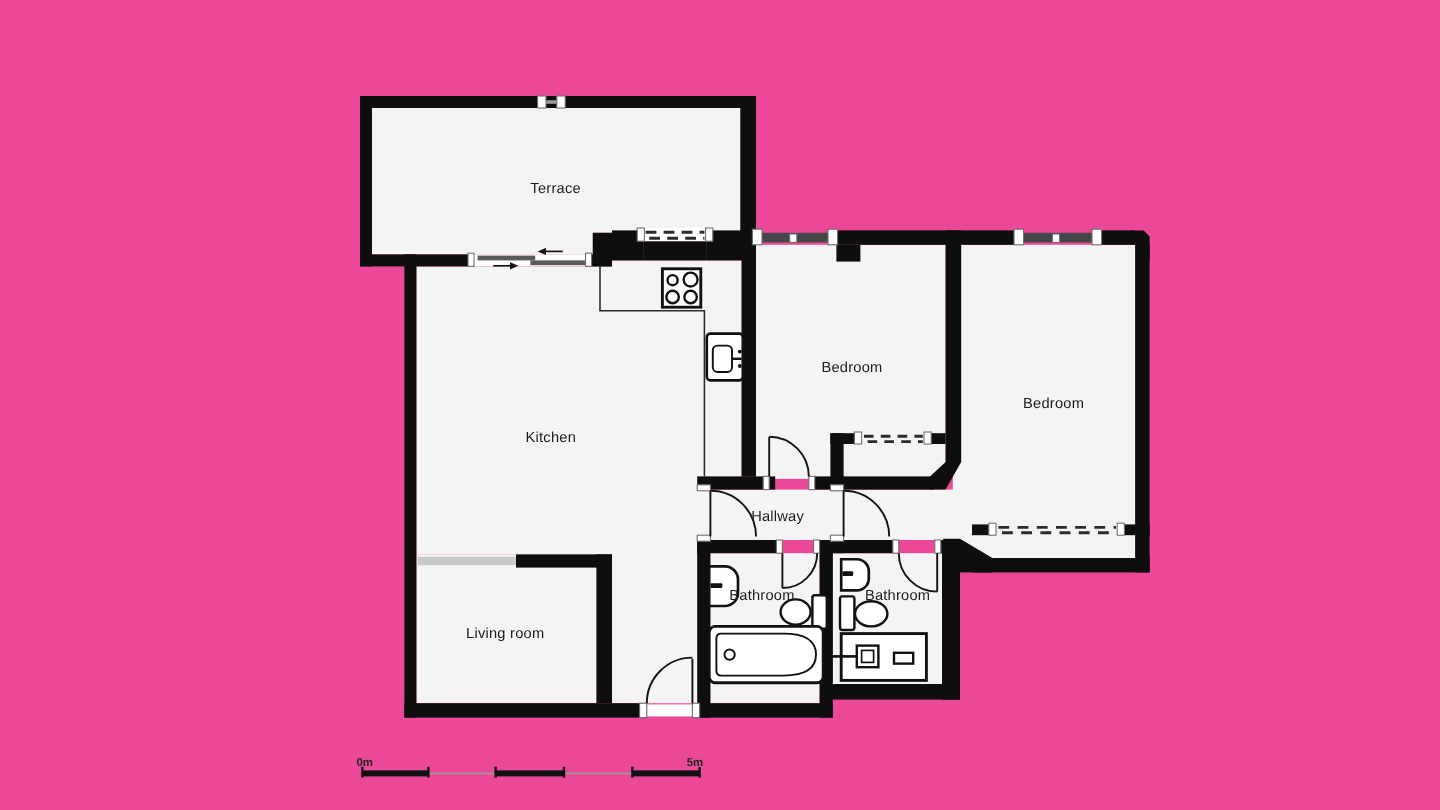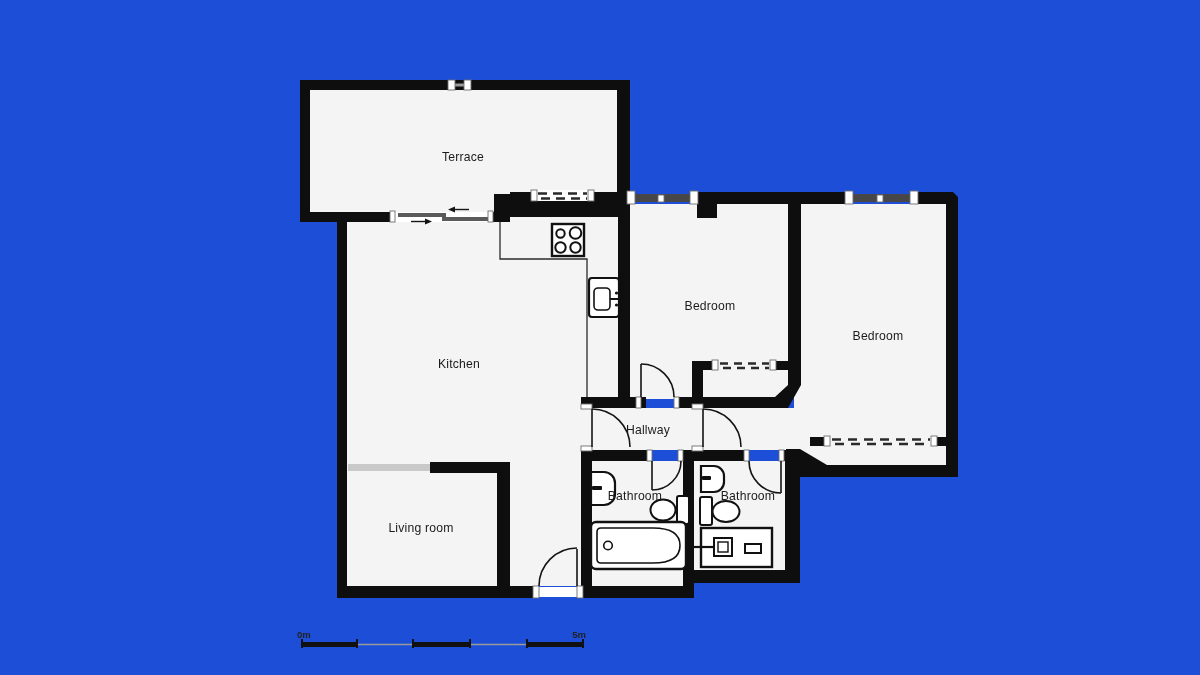--- a/index.html
+++ b/index.html
@@ -1,16 +1,16 @@
 <!DOCTYPE html>
 <html><head>
 <meta charset="utf-8">
 <style>
   html,body{margin:0;padding:0;background:#ffffff;}
-  .stage{position:relative;width:1200px;height:675px;background:#1d4ed8;overflow:hidden;
+  .stage{position:relative;width:1200px;height:675px;background:#ec4899;overflow:hidden;
          font-family:"Liberation Sans", sans-serif;}
   svg{position:absolute;left:0;top:0;}
   .wall{fill:#0e0e0e;}
   .floor{fill:#f4f4f4;}
   .frame{fill:#ffffff;stroke:#6e6e6e;stroke-width:0.9;}
   .glass{fill:#474747;}
   .fixture{fill:#ffffff;stroke:#111111;}
   .door{fill:none;stroke:#141414;stroke-width:1.6;}
   .dash{stroke:#2a2a2a;stroke-width:2.4;fill:none;}
   .thinline{stroke:#2b2b2b;stroke-width:1.3;fill:none;}

